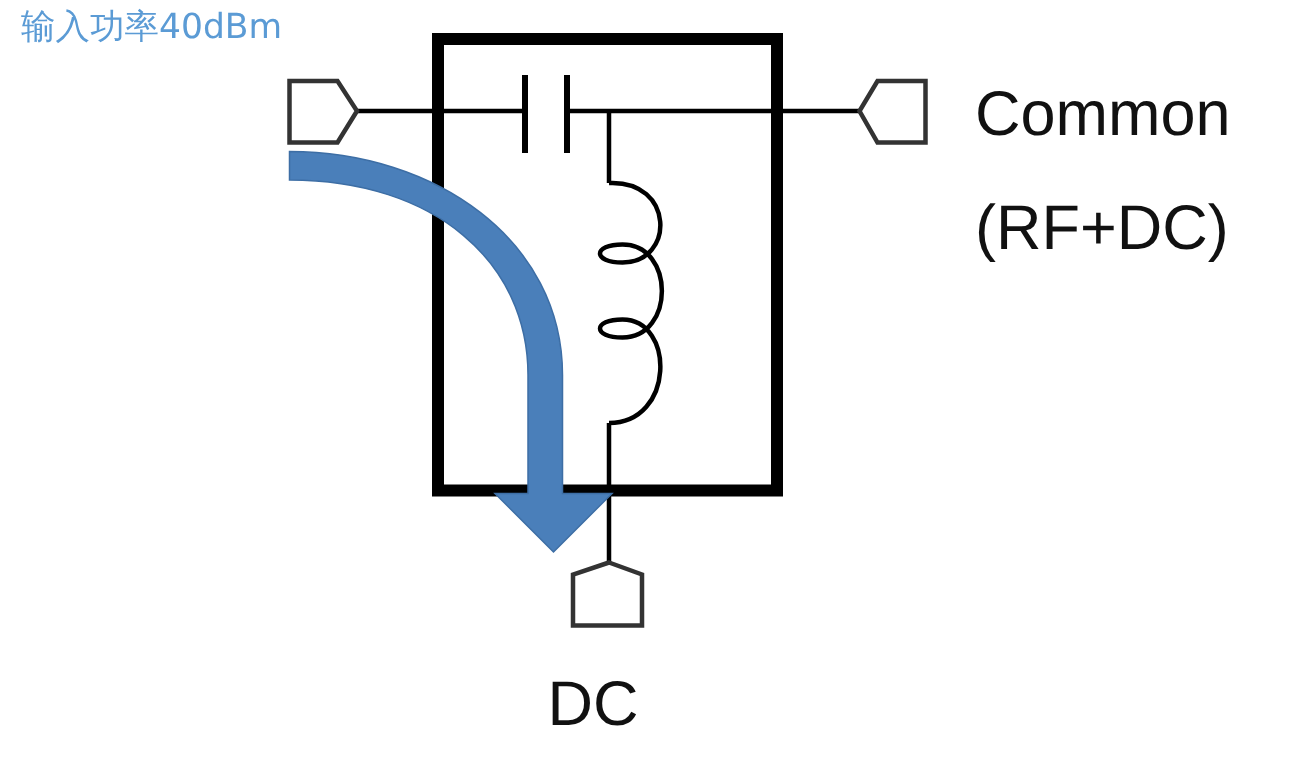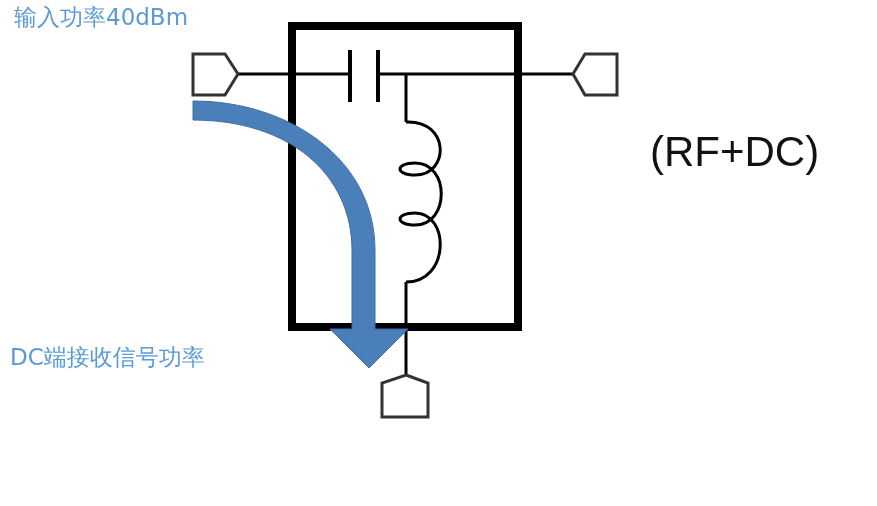--- a/index.html
+++ b/index.html
@@ -31,15 +31,16 @@
     <path d="M193,54 L225,54 L238,74 L225,95 L193,95 Z" fill="#fff" stroke="#333" stroke-width="3"></path>
 
     <path d="M617,54 L585,54 L573,74 L585,95 L617,95 Z" fill="#fff" stroke="#333" stroke-width="3"></path>
 
     <path d="M406,375 L428,383 L428,417 L382,417 L382,383 Z" fill="#fff" stroke="#333" stroke-width="3"></path>
 
     <path fill="#4a7fba" stroke="#3d6ea5" stroke-width="1" d="M193,101 C290,101 375,160 375,250 L375,329 L408,329 L369,368 L330,329 L352,329 L352,250 C352,175 290,120 193,120 Z"></path>
   </svg>
 
   <div class="lbl blue" style="left:14px;top:2px;">输入功率40dBm</div>
+  <div class="lbl black" style="left:650px;top:52px;">Common</div>
   <div class="lbl black" style="left:650px;top:128px;">(RF+DC)</div>
-  <div class="lbl blue" style="left:10px;top:342px;">DC端接收信号功率</div>
+  <div class="lbl black" style="left:365px;top:445px;">DC</div>
 </div>
 
 </body></html>

